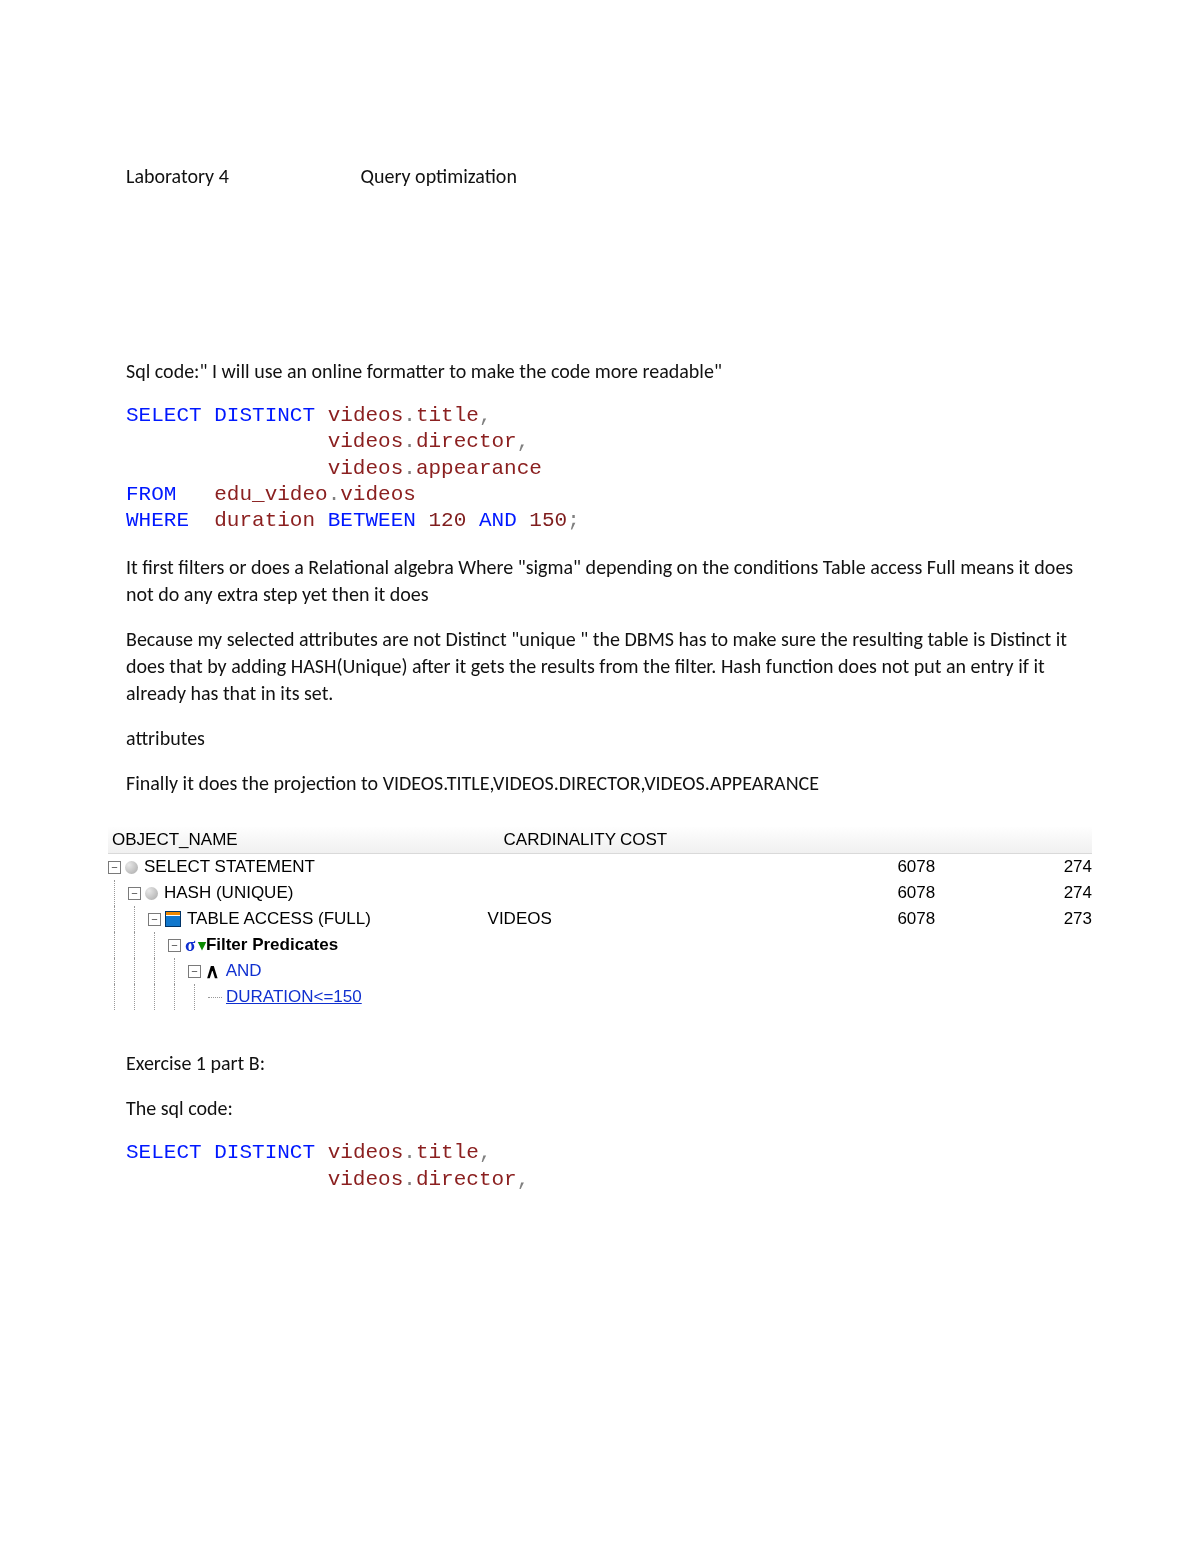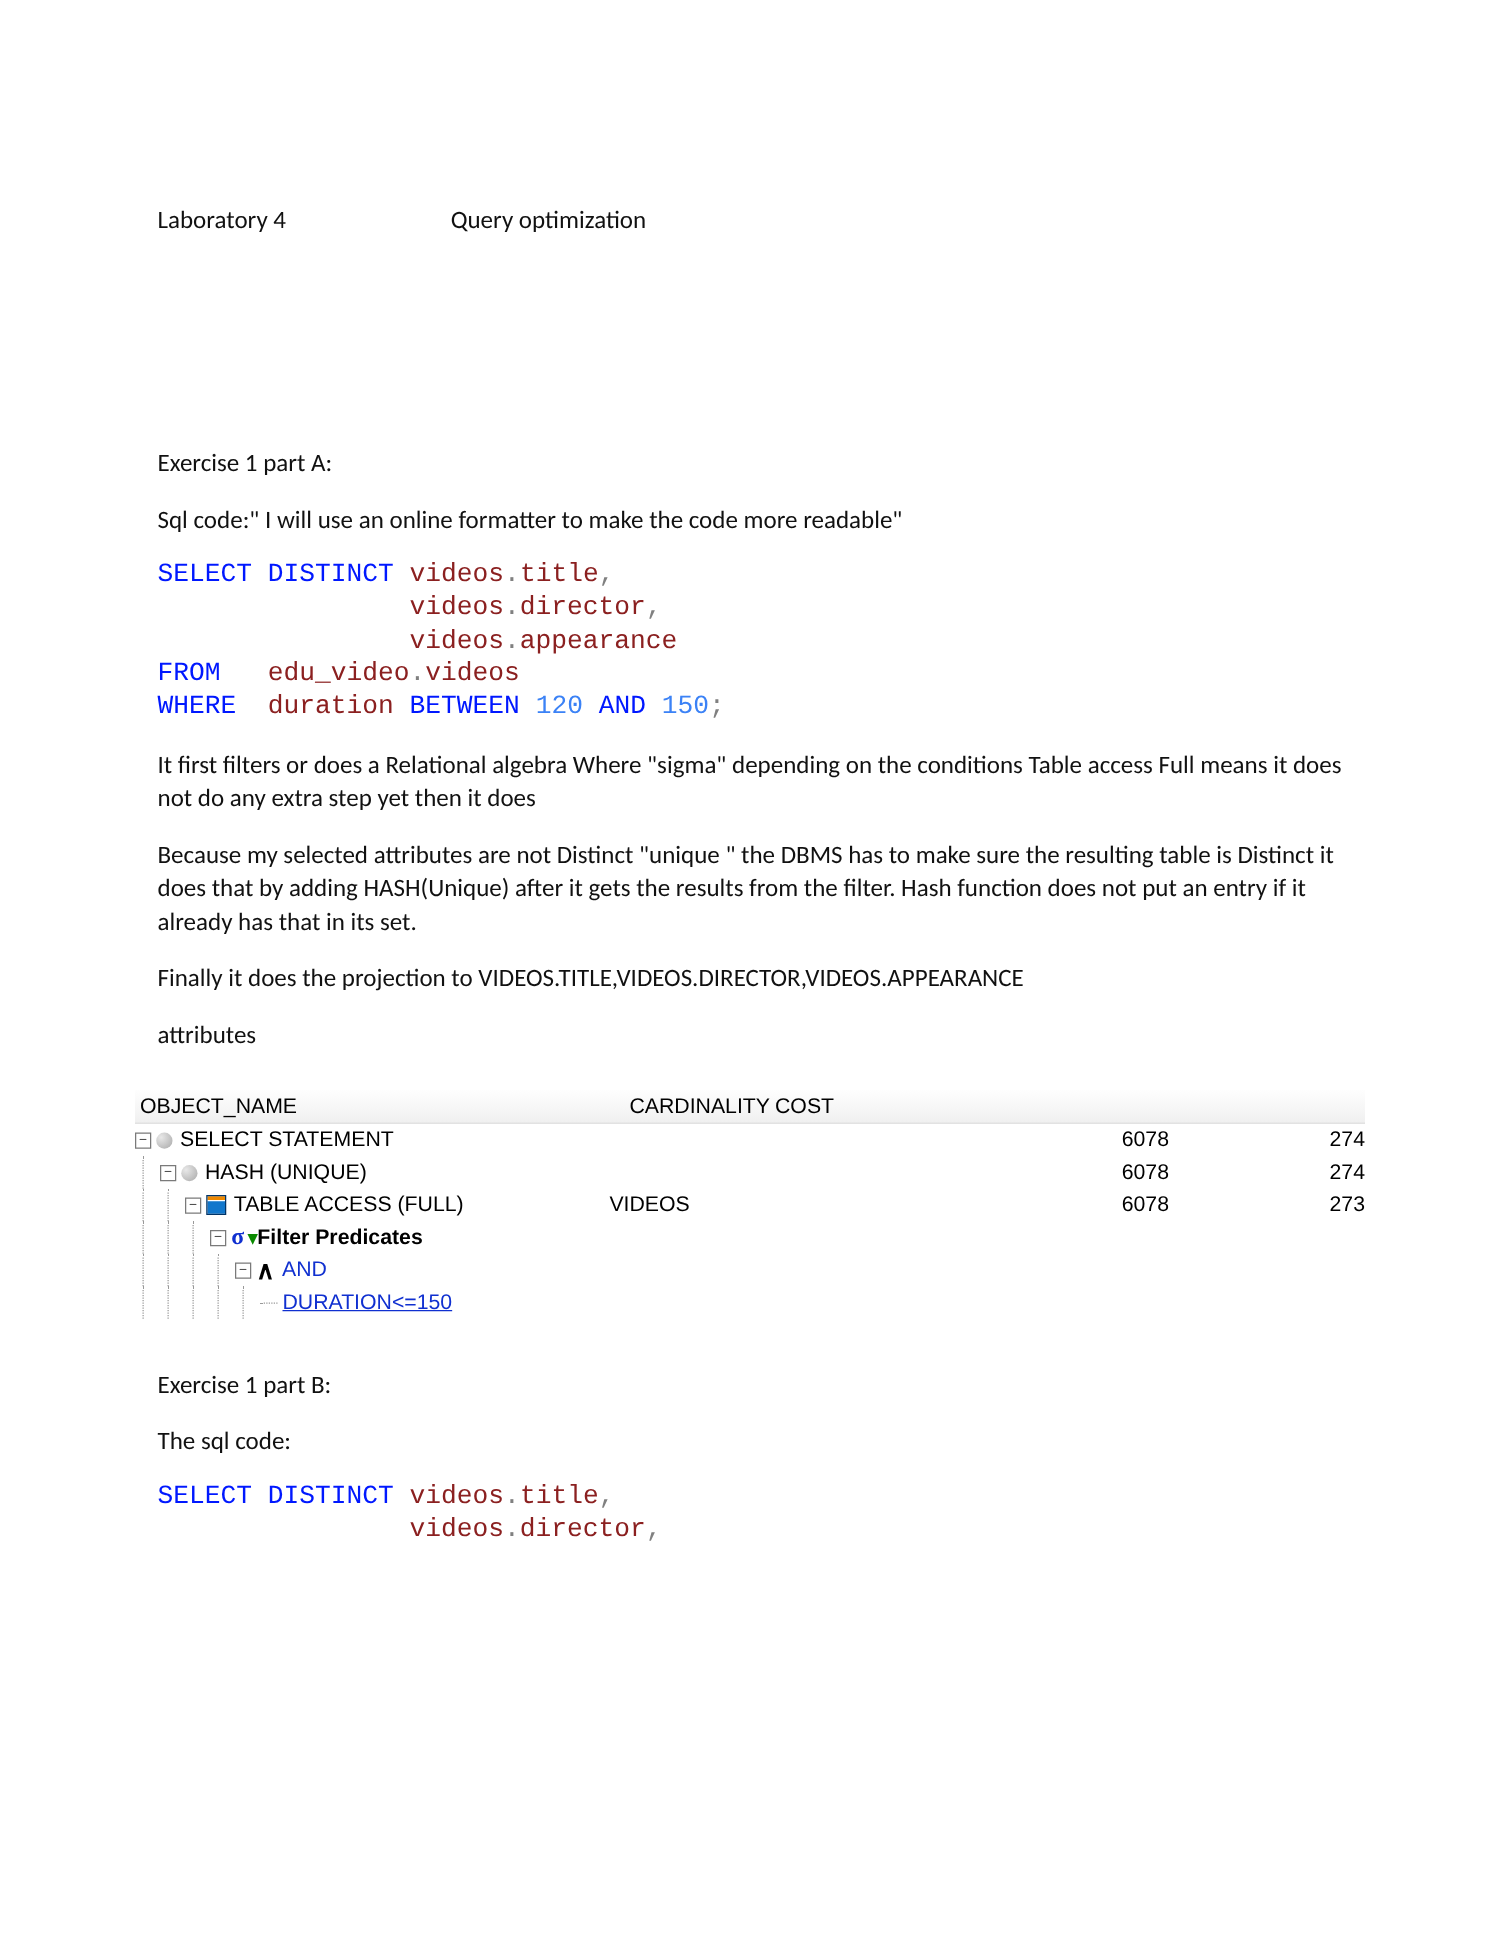--- a/index.html
+++ b/index.html
@@ -30,21 +30,21 @@
   .code-block {
     font-family: Consolas, "Courier New", monospace;
     font-size: 21px;
     line-height: 1.25;
     white-space: pre;
     margin: 6px 0 20px 0;
   }
   .kw-blue { color: #0018ff; }
   .id-darkred { color: #8b2020; }
   .punct-gray { color: #808080; }
-  .num-black { color: #3b82f6; }
+  .num-black { color: #7f1d1d; }
 
   
   .plan-wrap {
     margin: 30px -18px 40px -18px;
     font-family: "Segoe UI", Arial, sans-serif;
     font-size: 17px;
     color: #000;
   }
   .plan-header {
     display: flex;
@@ -113,33 +113,32 @@
 </head>
 <body>
 
 <div class="page">
 
   <div class="header-line">
     <span class="header-left">Laboratory 4</span>
     <span class="header-right">Query optimization</span>
   </div>
 
-  <p class="para">Exercise 1 part A:</p>
   <p class="para">Sql code:" I will use an online formatter to make the code more readable"</p>
 
   <div class="code-block"><span class="kw-blue">SELECT</span> <span class="kw-blue">DISTINCT</span> <span class="id-darkred">videos</span><span class="punct-gray">.</span><span class="id-darkred">title</span><span class="punct-gray">,</span>
                 <span class="id-darkred">videos</span><span class="punct-gray">.</span><span class="id-darkred">director</span><span class="punct-gray">,</span>
                 <span class="id-darkred">videos</span><span class="punct-gray">.</span><span class="id-darkred">appearance</span>
 <span class="kw-blue">FROM</span>   <span class="id-darkred">edu_video</span><span class="punct-gray">.</span><span class="id-darkred">videos</span>
 <span class="kw-blue">WHERE</span>  <span class="id-darkred">duration</span> <span class="kw-blue">BETWEEN</span> <span class="num-black">120</span> <span class="kw-blue">AND</span> <span class="num-black">150</span><span class="punct-gray">;</span></div>
 
   <p class="para">It first filters or does a Relational algebra Where "sigma" depending on the conditions Table access Full means it does not do any extra step yet then it does</p>
   <p class="para">Because my selected attributes are not Distinct "unique " the DBMS has to make sure the resulting table is Distinct it does that by adding HASH(Unique) after it gets the results from the filter. Hash function does not put an entry if it already has that in its set.</p>
+  <p class="para">attributes</p>
   <p class="para">Finally it does the projection to VIDEOS.TITLE,VIDEOS.DIRECTOR,VIDEOS.APPEARANCE</p>
-  <p class="para">attributes</p>
 
   <div class="plan-wrap">
     <div class="plan-header">
       <div class="col col-obj">OBJECT_NAME</div>
       <div class="col col-card">CARDINALITY</div>
       <div class="col col-cost">COST</div>
     </div>
     <div id="plan-body">
         <div class="plan-body-row">
           <div class="cell-op">

